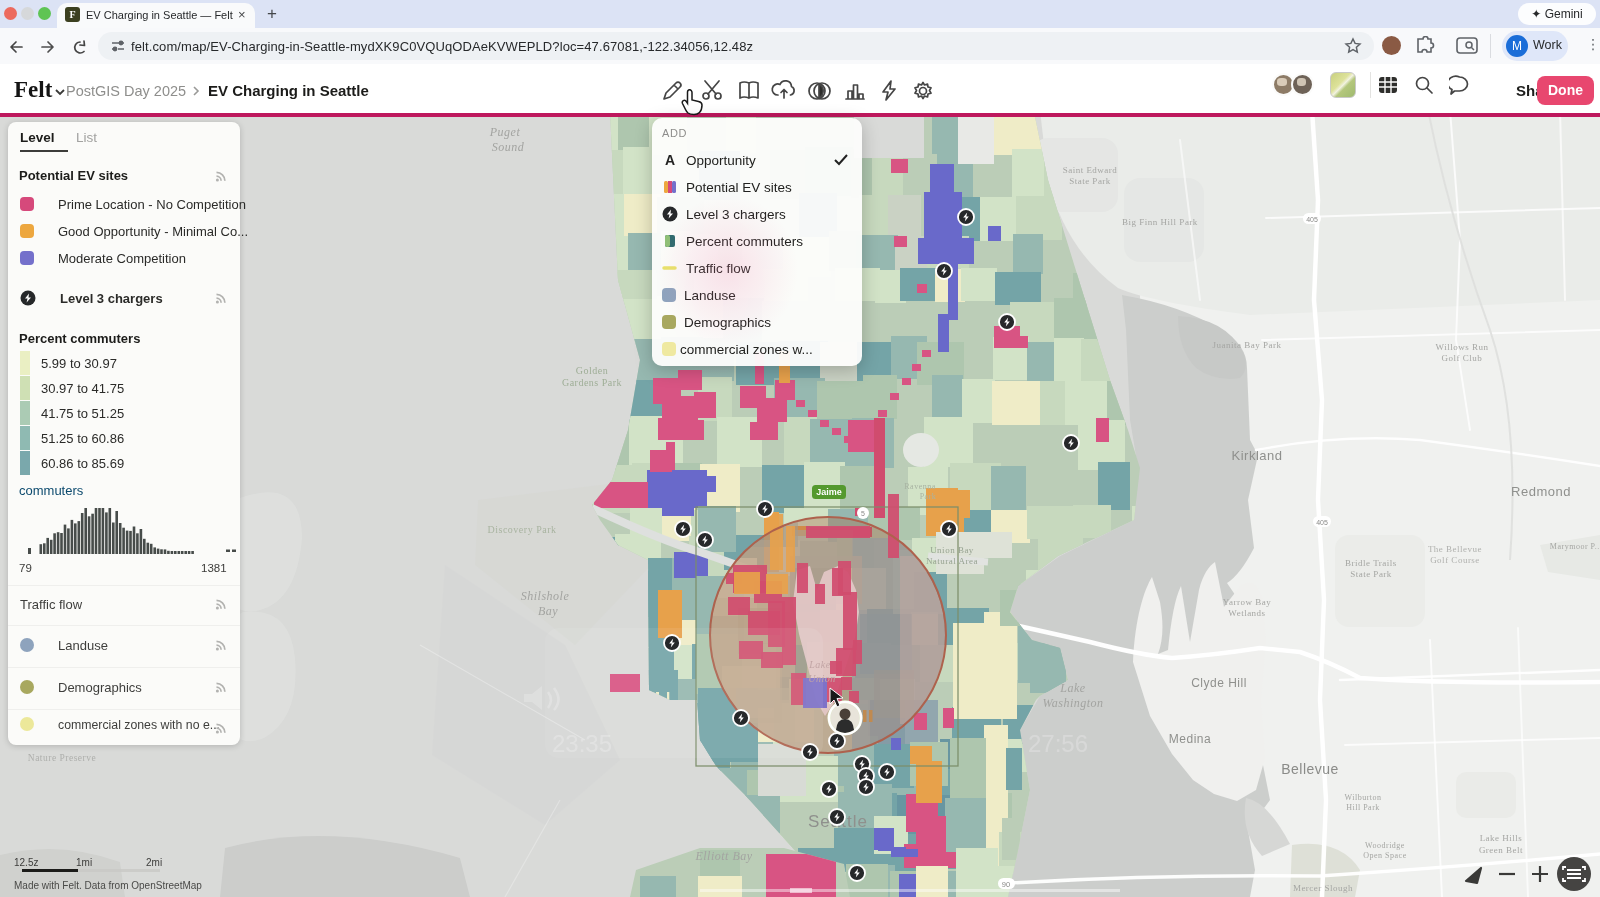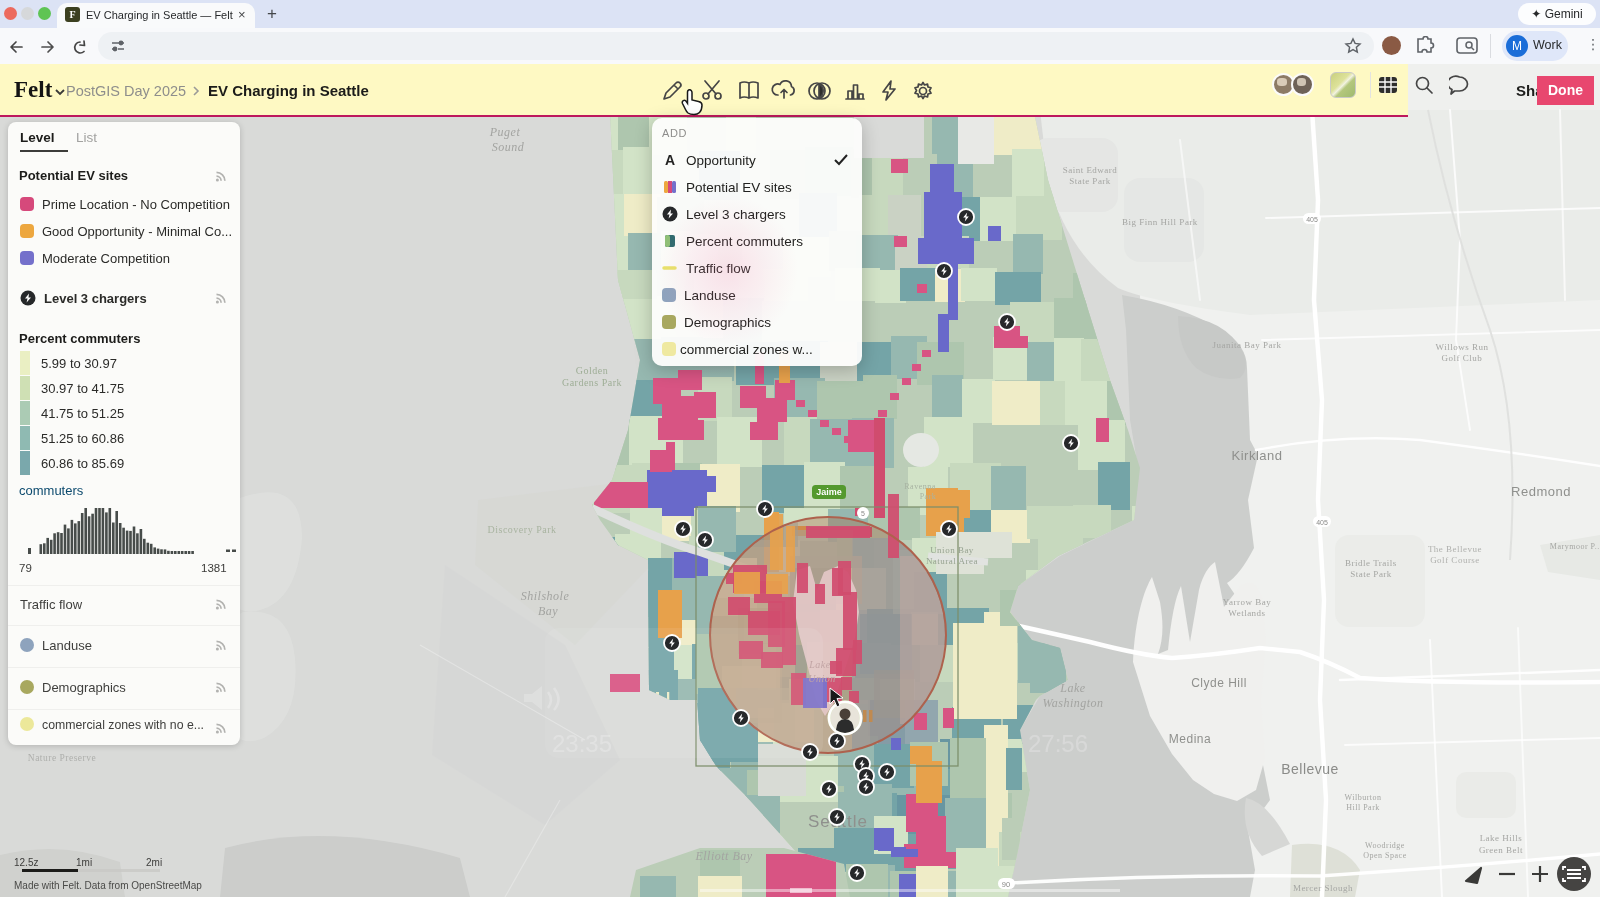--- a/index.html
+++ b/index.html
@@ -1,25 +1,25 @@
 <!DOCTYPE html>
 <html><head><meta charset="utf-8"><style>
 *{margin:0;padding:0;box-sizing:border-box}
 html,body{width:1600px;height:897px;overflow:hidden;font-family:"Liberation Sans",sans-serif;}
 .abs{position:absolute}
 #stage{position:relative;width:1600px;height:897px;background:#d6d7d5}
 #tabbar{left:0;top:0;width:1600px;height:28px;background:#dce3f5}
 #urlbar{left:0;top:28px;width:1600px;height:36px;background:#f8f9fb}
-#appbar{left:0;top:64px;width:1408px;height:53px;background:#fef9c3;border-bottom:2px solid #be185d}
+#appbar{left:0;top:64px;width:1600px;height:53px;background:#ffffff;border-bottom:4px solid #be185d}
 .dot{width:13px;height:13px;border-radius:50%;display:inline-block}
 #tab{left:57px;top:3px;width:198px;height:25px;background:#f9fafb;border-radius:10px 10px 0 0}
 .ic{stroke:#454545;fill:none;stroke-width:1.7;stroke-linecap:round;stroke-linejoin:round}
 #panel{left:8px;top:122px;width:232px;height:623px;background:#fbfbf9;border-radius:8px;box-shadow:0 1px 6px rgba(0,0,0,.18);font-size:13px;color:#2b2b29}
 #menu{left:652px;top:118px;width:210px;height:248px;background:rgba(253,253,252,.95);border-radius:10px;box-shadow:0 4px 18px rgba(0,0,0,.22);font-size:13px;color:#222220}
-.mrow{position:absolute;left:12px;height:20px;display:flex;align-items:center;gap:8px;white-space:nowrap}
+.mrow{position:absolute;left:12px;height:20px;display:flex;align-items:center;gap:24px;white-space:nowrap}
 .sw{width:14px;height:14px;border-radius:4px;flex:none}
 .rss{position:absolute;right:12px}
 </style></head><body>
 <div id="stage">
 <svg class="abs" style="left:0;top:0" width="1600" height="897" viewBox="0 0 1600 897">
       <rect x="0" y="0" width="1600" height="897" fill="#d7d8d6"></rect>
 <rect x="1140" y="0" width="460" height="897" fill="#eff0ee"></rect>
 <path d="M1040,110 L1600,110 L1600,300 L1250,315 Q1150,302 1118,288 Q1066,250 1048,180 Z" fill="#e9ebe8"></path>
 <path d="M1122,295 Q1180,305 1222,330 Q1247,345 1247,368 L1250,440 L1258,455 L1248,500 L1254,548 Q1240,575 1227,583 L1240,602 L1264,636 L1260,700 L1262,760 L1270,800 L1248,830 L1255,870 L1250,897 L1008,897 L1018,850 L1030,790 L1020,730 L1040,696 L1068,680 L1060,648 L1032,640 L1010,612 L1018,586 L1060,556 L1134,520 L1138,468 L1130,420 L1126,330 Z" fill="#c9cbc9"></path>
 <path d="M1133,662 C1135,618 1144,590 1152,577 L1160,602 C1164,625 1163,640 1158,654 L1168,650 C1171,620 1175,598 1181,586 L1190,642 L1199,590 C1203,574 1209,566 1215,562 L1224,607 L1241,585 C1253,578 1259,586 1263,602 L1266,642 L1261,700 L1265,758 L1256,790 L1237,801 L1214,794 L1193,780 L1172,754 L1150,716 Z" fill="#efefed"></path>
@@ -686,20 +686,21 @@
         </g>
       </svg>
 <div class="abs" style="left:98px;top:4px;width:1276px;height:28px;background:#eef1f4;border-radius:14px"></div>
 <svg class="abs" style="left:110px;top:10px" width="16" height="16" viewBox="0 0 16 16">
         <g stroke="#5f6368" stroke-width="1.6" fill="none">
           <path d="M2,5 l8,0 M12,5 l2,0 M2,11 l2,0 M8,11 l6,0"></path>
           <circle cx="11" cy="5" r="1.6" fill="#5f6368"></circle>
           <circle cx="5" cy="11" r="1.6" fill="#5f6368"></circle>
         </g>
       </svg>
+<div class="abs" style="left:131px;top:11px;font-size:13px;color:#27292b;letter-spacing:0.1px">felt.com/map/EV-Charging-in-Seattle-mydXK9C0VQUqODAeKVWEPLD?loc=47.67081,-122.34056,12.48z</div>
 <svg class="abs" style="left:1344px;top:9px" width="18" height="18" viewBox="0 0 18 18">
         <path d="M9,2 l2.1,4.4 4.9,0.6 -3.6,3.3 0.9,4.8 -4.3,-2.4 -4.3,2.4 0.9,-4.8 -3.6,-3.3 4.9,-0.6 Z" fill="none" stroke="#5f6368" stroke-width="1.5"></path>
       </svg>
 <div class="abs" style="left:1382px;top:8px;width:19px;height:19px;border-radius:50%;background:#8a5a44"></div>
 <svg class="abs" style="left:1416px;top:8px" width="19" height="19" viewBox="0 0 19 19">
         <path d="M7,3 a2,2 0 0 1 5,0 l3,0 l0,4 a2,2 0 0 1 0,5 l0,4 l-4,0 a2,2 0 0 0 -5,0 l-4,0 l0,-13 Z" fill="none" stroke="#5f6368" stroke-width="1.6"></path>
       </svg>
 <svg class="abs" style="left:1456px;top:8px" width="22" height="19" viewBox="0 0 22 19">
         <rect x="1" y="2" width="20" height="15" rx="3" fill="none" stroke="#5f6368" stroke-width="1.6"></rect>
         <circle cx="13" cy="9" r="3" fill="none" stroke="#5f6368" stroke-width="1.5"></circle>
@@ -769,21 +770,21 @@
         </g>
       </svg>
 <svg class="abs" style="left:1414px;top:11px" width="20" height="20" viewBox="0 0 20 20">
         <circle cx="8.5" cy="8.5" r="6" class="ic" stroke="#2e2e2c"></circle>
         <path d="M13,13 L18,18" class="ic" stroke="#2e2e2c"></path>
       </svg>
 <svg class="abs" style="left:1449px;top:11px" width="21" height="20" viewBox="0 0 21 20">
         <path d="M10.5,2 a8,7 0 0 1 0,14 l-5,0 l-3.5,3 l1,-4.5 a8,7 0 0 1 7.5,-12.5 Z" class="ic" stroke="#2e2e2c" stroke-width="1.6"></path>
       </svg>
 <div class="abs" style="left:1516px;top:18px;font-size:15px;font-weight:bold;color:#1d1d1b">Share</div>
-<div class="abs" style="left:1537px;top:12px;width:57px;height:29px;background:#e8476f;border-radius:0;color:#fff;font-size:14px;font-weight:bold;text-align:center;line-height:29px">Done</div>
+<div class="abs" style="left:1537px;top:12px;width:57px;height:29px;background:#e8476f;border-radius:8px;color:#fff;font-size:14px;font-weight:bold;text-align:center;line-height:29px">Done</div>
 </div>
 <div id="panel" class="abs">
 <div class="abs" style="left:12px;top:8px;font-size:13.5px;font-weight:bold;color:#1c1c1a">Level</div>
 <div class="abs" style="left:12px;top:28px;width:48px;height:2px;background:#3c3c3a"></div>
 <div class="abs" style="left:68px;top:8px;font-size:13.5px;color:#a2a2a0">List</div>
 <div class="abs" style="left:11px;top:46px;font-size:13px;font-weight:bold;color:#1c1c1a">Potential EV sites</div>
 <svg class="rss abs" style="top:47px" width="14" height="14" viewBox="0 0 14 14">
         <g stroke="#b2b2b0" stroke-width="1.7" fill="none">
           <path d="M2.5,7.2 a4.6,4.6 0 0 1 4.6,4.6"></path>
           <path d="M2.5,3.4 a8.4,8.4 0 0 1 8.4,8.4"></path>

